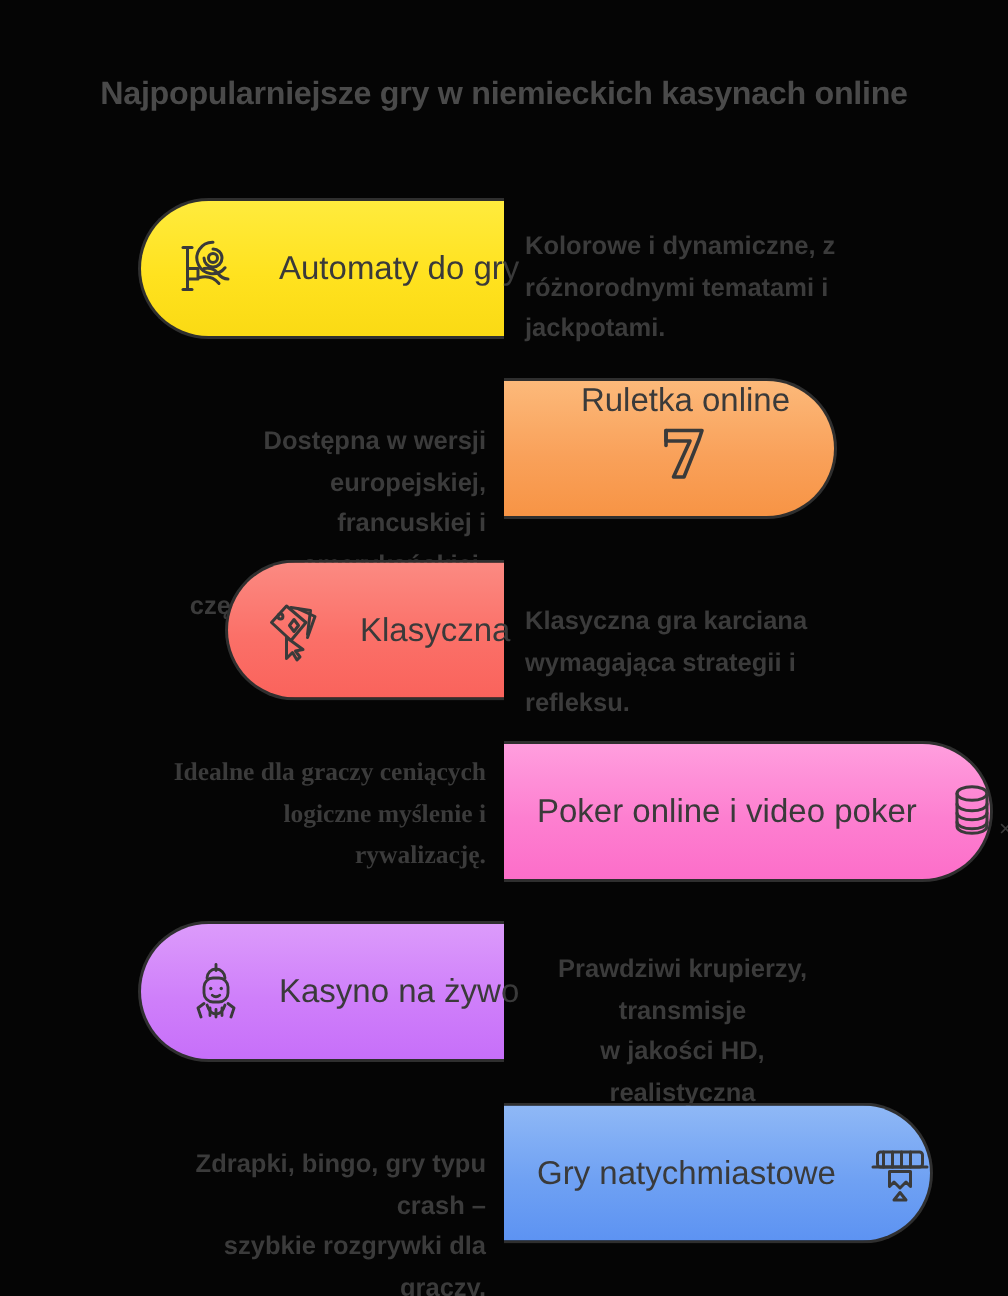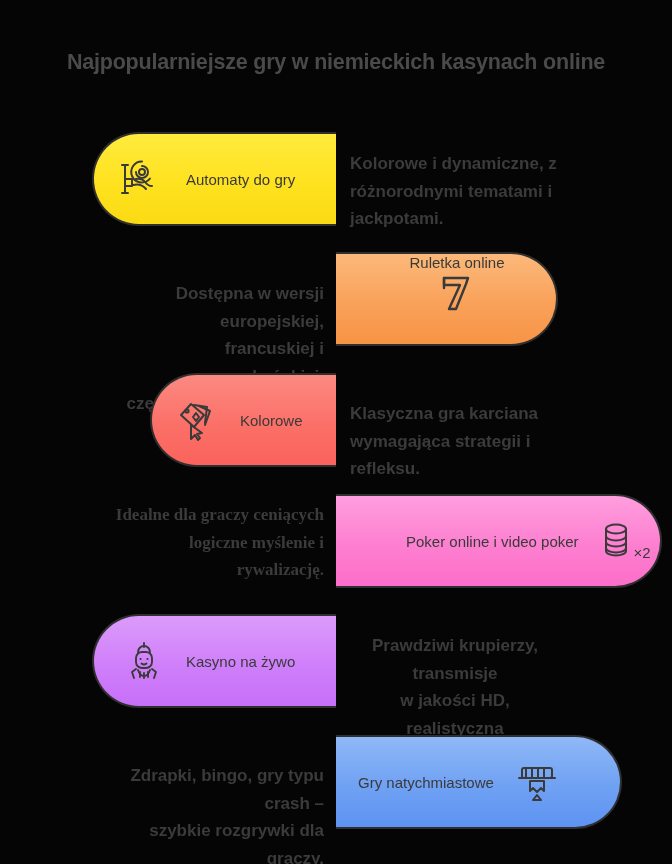--- a/index.html
+++ b/index.html
@@ -52,21 +52,21 @@
     border-right: none;
     justify-content: flex-start;
   }
   .capsule.right {
     
     border-radius: 0 60px 60px 0;
     border-left: none;
     justify-content: flex-start;
   }
   .cap-label {
-    font-size: 15px;
+    font-size: 22px;
     color: #3a3a3a;
     white-space: nowrap;
   }
   .cap-icon {
     flex: none;
     display: flex;
     align-items: center;
     justify-content: center;
   }
   .cap-icon svg {
@@ -85,21 +85,21 @@
   .desc.to-left  { right: 348px; width: 220px; text-align: right; }
 
   
   #row-slots .capsule   { left: 92px;  top: 132px; width: 244px; height: 94px;
     background: linear-gradient(180deg,#ffeb3d 0%,#ffe21f 55%,#fada14 100%); }
   #row-roulette .capsule{ left: 336px; top: 252px; width: 222px; height: 94px;
     background: linear-gradient(180deg,#fcb97a 0%,#f9a15a 55%,#f79445 100%); flex-direction: column; }
   #row-blackjack .capsule{ left: 150px; top: 373px; width: 186px; height: 94px;
     background: linear-gradient(180deg,#fb8a82 0%,#fb7068 55%,#fa635c 100%); }
   #row-poker .capsule   { left: 336px; top: 494px; width: 326px; height: 94px;
-    background: linear-gradient(180deg,#ff9ede 0%,#fd7fd0 55%,#fc6ec9 100%); padding-left: 48px; }
+    background: linear-gradient(180deg,#ff9ede 0%,#fd7fd0 55%,#fc6ec9 100%); }
   #row-live .capsule    { left: 92px;  top: 614px; width: 244px; height: 94px;
     background: linear-gradient(180deg,#dc9bfb 0%,#cf7ffa 55%,#c76ff9 100%); }
   #row-instant .capsule { left: 336px; top: 735px; width: 286px; height: 94px;
     background: linear-gradient(180deg,#8fb8f6 0%,#6fa1f3 55%,#5d93f2 100%); }
 
   #row-slots .desc     { top: 150px; }
   #row-roulette .desc  { top: 268px; margin-top: 12px; }
   #row-blackjack .desc { top: 400px; }
   #row-poker .desc     { top: 501px; font-family: Liberation Serif, serif; }
   #row-live .desc      { top: 632px; text-align: center; }
@@ -168,21 +168,21 @@
       <span class="cap-icon">
         <svg width="44" height="44" viewBox="0 0 44 44" fill="none" stroke="#3a3a3a" stroke-width="2" stroke-linecap="round" stroke-linejoin="round">
           <path d="M7 17 L17 6 L30 17 L20 29 Z"></path>
           <path d="M20 7 L33 9 L31 25"></path>
           <path d="M25 8 L36 13 L31 27"></path>
           <circle cx="13" cy="13" r="1.6"></circle>
           <path d="M22 15 l3 4 -3 4 -3 -4 Z"></path>
           <path d="M17 27 L17 41 L21 37 L24 42 L26 40 L23 36 L28 35 Z"></path>
         </svg>
       </span>
-      <span class="cap-label">Kolorowe</span>
+      <span class="cap-label">Klasyczna</span>
     </div>
     <div class="desc to-right">Klasyczna gra karciana
 wymagająca strategii i refleksu.</div>
   </div>
 
   <div class="row" id="row-poker">
     <div class="capsule right">
       <span class="cap-label">Poker online i video poker</span>
       <span class="cap-icon" style="position:relative;width:46px;height:44px;">
         <svg width="30" height="40" viewBox="0 0 30 40" fill="none" stroke="#3a3a3a" stroke-width="2" stroke-linecap="round" stroke-linejoin="round" style="position:absolute;left:0;top:2px;">

